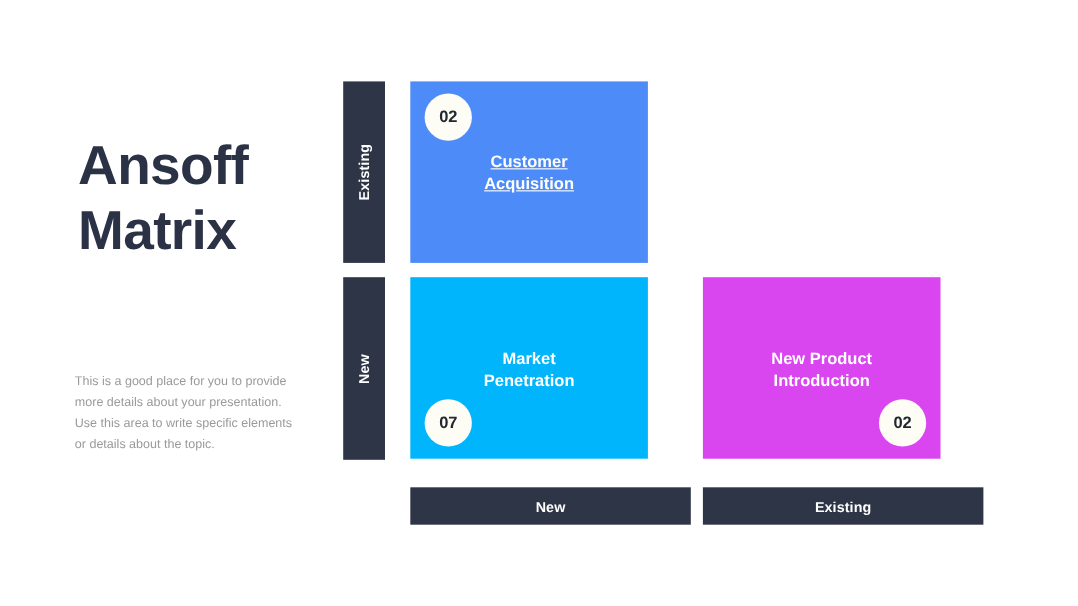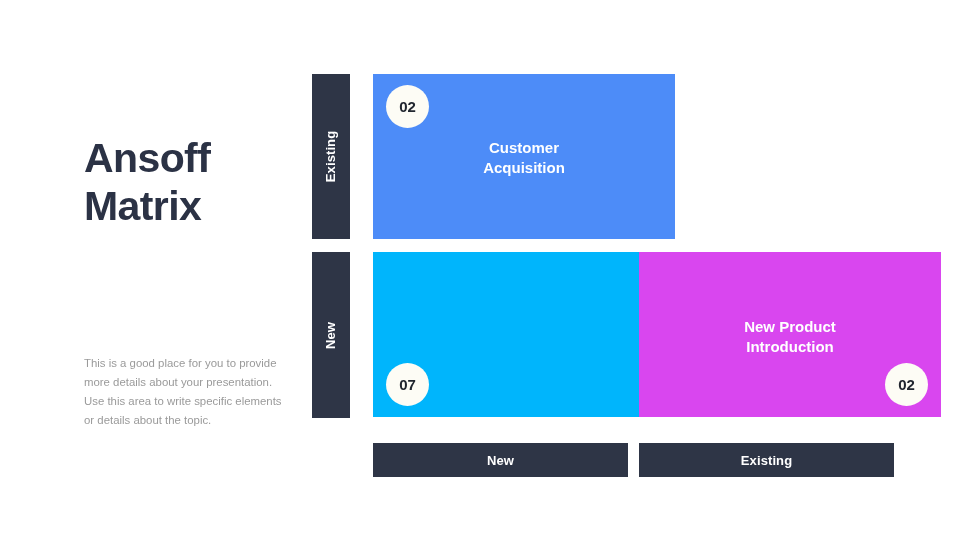--- a/index.html
+++ b/index.html
@@ -21,37 +21,37 @@
   }
 
   
   #left-panel {
     position: absolute;
     left: 68px;
     top: 118px;
     width: 215px;
   }
   #page-title {
-    font-size: 41px;
+    font-size: 50px;
     line-height: 1.18;
     font-weight: bold;
     color: #2b3245;
     letter-spacing: -0.6px;
-    margin: 16px;
+    margin: 3px;
     white-space: pre-line;
   }
   #body-paragraph {
     position: absolute;
     left: 68px;
     top: 338px;
     width: 200px;
     font-size: 11.4px;
     line-height: 1.68;
     color: #9a9a9a;
-    margin: 16px;
+    margin: 0;
   }
 
   
   #matrix {
     position: absolute;
     left: 312px;
     top: 74px;
     width: 582px;
     height: 403px;
   }
@@ -92,41 +92,41 @@
   .h-axis-label {
     color: #ffffff;
     font-size: 13px;
     font-weight: bold;
     letter-spacing: 0.1px;
   }
 
   
   .quadrant {
     position: absolute;
-    width: 302px;
+    width: 216px;
     height: 165px;
   }
   #quadrant-02 { left: 61px;  top: 0px;   background: #4d8cf8; }
   #quadrant-04 { left: 327px; top: 0px;   background: #2a4a7f; }
   #quadrant-01 { left: 61px;  top: 178px; background: #00b5fc; }
   #quadrant-03 { left: 327px; top: 178px; background: #d946ef; }
 
   .quadrant-title {
     position: absolute;
     left: 0;
     width: 100%;
     text-align: center;
     color: #ffffff;
     font-size: 15px;
     font-weight: bold;
     line-height: 1.33;
     white-space: pre-line;
   }
   #quadrant-02 .quadrant-title,
-  #quadrant-04 .quadrant-title { top: 64px; }
+  #quadrant-04 .quadrant-title { top: 64px; text-decoration: underline; }
   #quadrant-01 .quadrant-title,
   #quadrant-03 .quadrant-title { top: 65px; }
 
   .badge {
     position: absolute;
     width: 43px;
     height: 43px;
     border-radius: 50%;
     background: #fdfcf5;
     display: flex;
@@ -164,20 +164,22 @@
     </div>
 
     <div id="quadrant-02" class="quadrant">
       <div class="badge badge-tl">02</div>
       <div class="quadrant-title">Customer
 Acquisition</div>
     </div>
 
 
     <div id="quadrant-01" class="quadrant">
+      <div class="quadrant-title">Market
+Penetration</div>
       <div class="badge badge-bl">07</div>
     </div>
 
     <div id="quadrant-03" class="quadrant">
       <div class="quadrant-title">New Product
 Introduction</div>
       <div class="badge badge-br">02</div>
     </div>
 
     <div id="h-axis-new" class="h-axis-bar">

